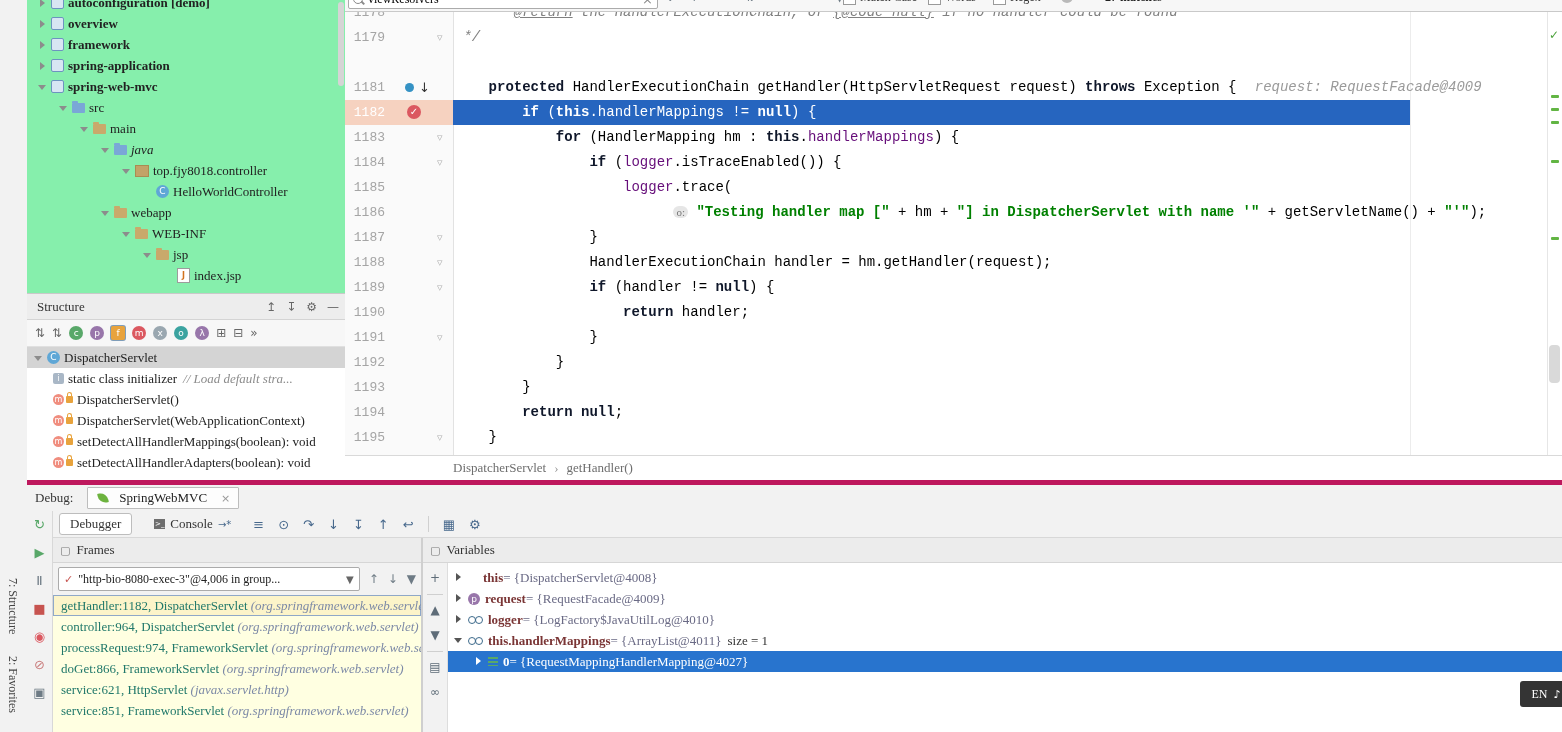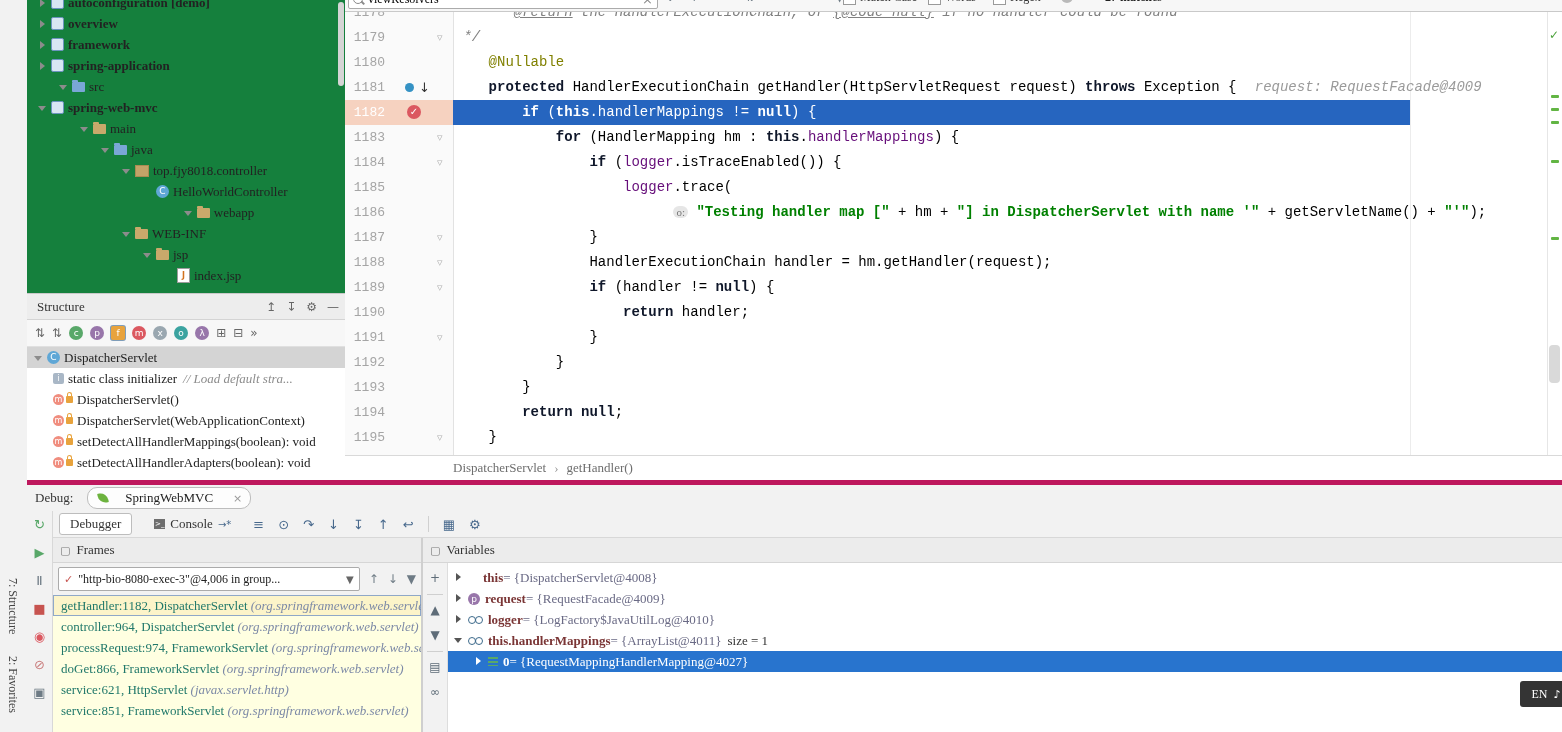--- a/index.html
+++ b/index.html
@@ -7,21 +7,21 @@
        font-family:"Liberation Serif",serif;font-size:13px;color:#222;background:#fff;}
   .ico-font{font-family:"DejaVu Sans",sans-serif;}
 
   
   #left-stripe{position:absolute;left:0;top:0;width:27px;height:732px;background:#F2F2F2;border-right:1px solid #D8D8D8;}
   .vtab{position:absolute;left:5px;writing-mode:vertical-rl;font-size:12px;color:#444;white-space:nowrap;cursor:default;}
   #vtab-structure{top:578px;}
   #vtab-favorites{top:656px;}
 
   
-  #project-panel{position:absolute;left:27px;top:0;width:318px;height:480px;background:#15803d;border-right:5px solid #b91c1c;}
+  #project-panel{position:absolute;left:27px;top:0;width:318px;height:480px;background:#86efac;border-right:5px solid #b91c1c;}
   #project-tree{position:absolute;left:0;top:0;right:8px;height:293px;overflow:hidden;margin-top:-8px;}
   #project-scrollbar{position:absolute;right:1px;top:2px;width:6px;height:84px;background:#D5D5D5;border-radius:3px;}
   .tree-row{height:21px;line-height:21px;white-space:nowrap;display:flex;align-items:center;overflow:hidden;}
   .tree-row .lbl{margin-left:4px;}
   .tree-row .lbl.b{font-weight:bold;}
   .tw-arrow{width:12px;height:12px;display:inline-block;position:relative;flex:0 0 12px;}
   .tw-arrow.right::before{content:"";position:absolute;left:3px;top:2px;border-left:5px solid #8C8C8C;border-top:4px solid transparent;border-bottom:4px solid transparent;}
   .tw-arrow.down::before{content:"";position:absolute;left:1px;top:4px;border-top:5px solid #8C8C8C;border-left:4px solid transparent;border-right:4px solid transparent;}
 
   
@@ -102,21 +102,21 @@
   .stripe-check{position:absolute;left:1px;color:#4DA23C;font-family:"DejaVu Sans",sans-serif;font-size:12px;font-weight:bold;}
   .stripe-thumb{position:absolute;left:1px;width:11px;height:38px;background:#D9D9D9;border-radius:4px;}
 
   #breadcrumb{position:absolute;left:0;top:455px;right:0;height:24px;border-top:1px solid #D9D9D9;background:#fff;display:flex;align-items:center;padding-left:108px;gap:8px;color:#6E6E6E;font-size:13px;}
   #breadcrumb .sep{color:#999;}
 
   
   #debug-panel{position:absolute;left:27px;top:480px;right:0;bottom:0;background:#F2F2F2;border-top:5px solid #be185d;}
   #debug-tabs-row{height:26px;display:flex;align-items:center;padding-left:8px;gap:14px;}
   #debug-label{color:#333;}
-  #session-tab{display:inline-flex;align-items:center;gap:17px;background:#FDFDFD;border:1px solid #BDBDBD;border-radius:10px;padding:2px 8px;}
+  #session-tab{display:inline-flex;align-items:center;gap:11px;background:#FDFDFD;border:1px solid #BDBDBD;border-radius:1px;padding:2px 8px;}
   #session-tab .x{color:#999;font-family:"DejaVu Sans",sans-serif;font-size:11px;margin-left:3px;}
   #debug-body{position:absolute;left:0;top:26px;right:0;bottom:0;display:flex;}
   #debug-strip{width:25px;border-right:1px solid #D8D8D8;display:flex;flex-direction:column;align-items:center;}
   .strip-ic{width:20px;height:22px;margin-top:6px;display:flex;align-items:center;justify-content:center;font-family:"DejaVu Sans",sans-serif;font-size:13px;}
   .strip-ic:first-child{margin-top:2px;}
   #debug-main{flex:1;display:flex;flex-direction:column;min-width:0;}
   #debug-toolbar{height:26px;border-bottom:1px solid #D8D8D8;display:flex;align-items:center;gap:12px;padding:0 6px;}
   .dtab{display:inline-flex;align-items:center;gap:5px;padding:2px 10px;border-radius:3px;color:#333;}
   .dtab.sel{background:#fff;border:1px solid #BDBDBD;}
   .console-ic{width:11px;height:10px;background:#6E6E6E;color:#fff;font-size:7px;line-height:10px;text-align:center;font-family:"DejaVu Sans",sans-serif;}
@@ -184,51 +184,51 @@
         <div class="tree-row" style="padding-left: 10px;">
           <span class="tw-arrow right"></span>
           <span class="ic ic-module"></span>
           <span class="lbl b">framework</span>
         </div>
         <div class="tree-row" style="padding-left: 10px;">
           <span class="tw-arrow right"></span>
           <span class="ic ic-module"></span>
           <span class="lbl b">spring-application</span>
         </div>
+        <div class="tree-row" style="padding-left: 10px;">
+          <span class="tw-arrow down"></span>
+          <span class="ic ic-module"></span>
+          <span class="lbl b">spring-web-mvc</span>
+        </div>
         <div class="tree-row" style="padding-left: 31px;">
           <span class="tw-arrow down"></span>
           <span class="ic ic-folder src"></span>
           <span class="lbl">src</span>
         </div>
-        <div class="tree-row" style="padding-left: 10px;">
-          <span class="tw-arrow down"></span>
-          <span class="ic ic-module"></span>
-          <span class="lbl b">spring-web-mvc</span>
-        </div>
         <div class="tree-row" style="padding-left: 52px;">
           <span class="tw-arrow down"></span>
           <span class="ic ic-folder"></span>
           <span class="lbl">main</span>
         </div>
-        <div class="tree-row" style="padding-left: 73px;">
+        <div class="tree-row" style="padding-left: 73px; font-style: italic;">
           <span class="tw-arrow down"></span>
           <span class="ic ic-folder src"></span>
           <span class="lbl">java</span>
         </div>
         <div class="tree-row" style="padding-left: 94px;">
           <span class="tw-arrow down"></span>
           <span class="ic ic-package"></span>
           <span class="lbl">top.fjy8018.controller</span>
         </div>
         <div class="tree-row" style="padding-left: 115px;">
           <span class="tw-arrow"></span>
           <span class="ic ic-class">C</span>
           <span class="lbl">HelloWorldController</span>
         </div>
-        <div class="tree-row" style="padding-left: 73px; justify-content: center;">
+        <div class="tree-row" style="padding-left: 73px;">
           <span class="tw-arrow down"></span>
           <span class="ic ic-folder"></span>
           <span class="lbl">webapp</span>
         </div>
         <div class="tree-row" style="padding-left: 94px;">
           <span class="tw-arrow down"></span>
           <span class="ic ic-folder"></span>
           <span class="lbl">WEB-INF</span>
         </div>
         <div class="tree-row" style="padding-left: 115px;">
@@ -329,24 +329,20 @@
     <div id="margin-guide"></div>
     <div id="code-lines">
         <div class="code-line" style="top: 0px;">
           <span class="lnum">1178</span>
           <span class="ctext"><span class="seg-com">     * </span><span class="seg-comu">@return</span><span class="seg-com"> the HandlerExecutionChain, or </span><span class="seg-comu">{@code null}</span><span class="seg-com"> if no handler could be found</span></span>
         </div>
         <div class="code-line" style="top: 25px;">
           <span class="lnum">1179</span>
           <span class="gfold">▿</span>
           <span class="ctext"><span class="seg-com"> */</span></span>
-        </div>
-        <div class="code-line" style="top: 50px;">
-          <span class="lnum">1180</span>
-          <span class="ctext"><span class="seg-pl">    </span><span class="seg-ann">@Nullable</span></span>
         </div>
         <div class="code-line" style="top: 75px;">
           <span class="lnum">1181</span>
           <span class="gdot"></span>
           <span class="gdown">↓</span>
           <span class="ctext"><span class="seg-pl">    </span><span class="seg-kw">protected </span><span class="seg-pl">HandlerExecutionChain getHandler(HttpServletRequest request) </span><span class="seg-kw">throws </span><span class="seg-pl">Exception { </span><span class="seg-hint">request: RequestFacade@4009</span></span>
         </div>
         <div class="code-line exec bp" style="top: 100px;">
           <span class="lnum">1182</span>
           <span class="gbp">✓</span>

